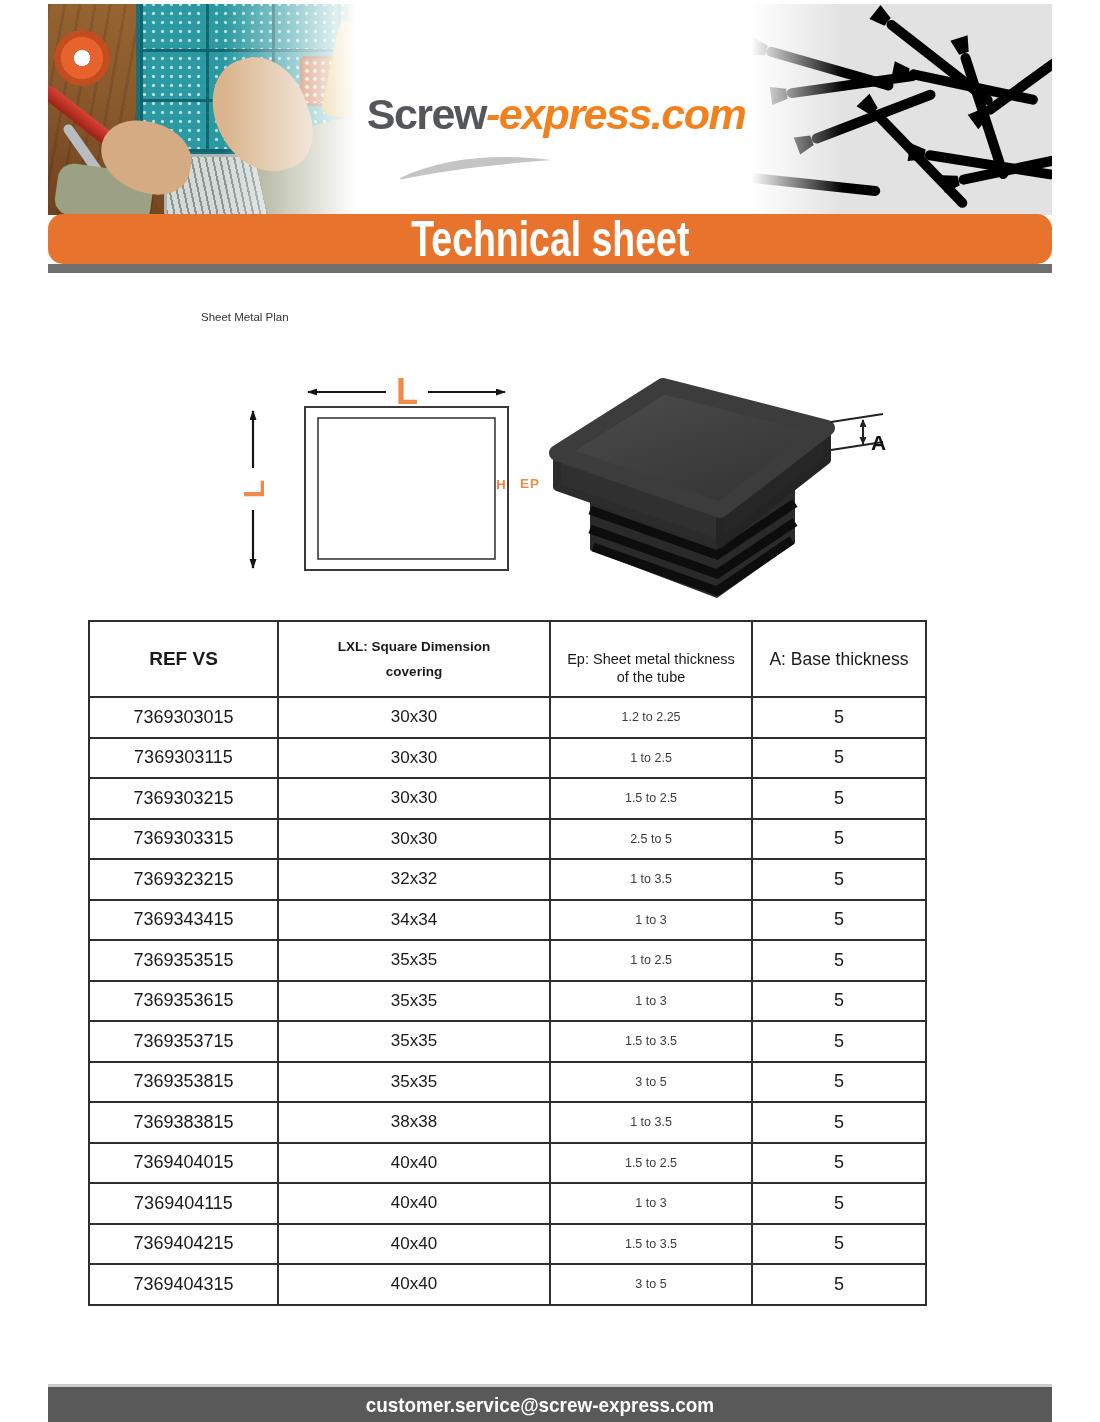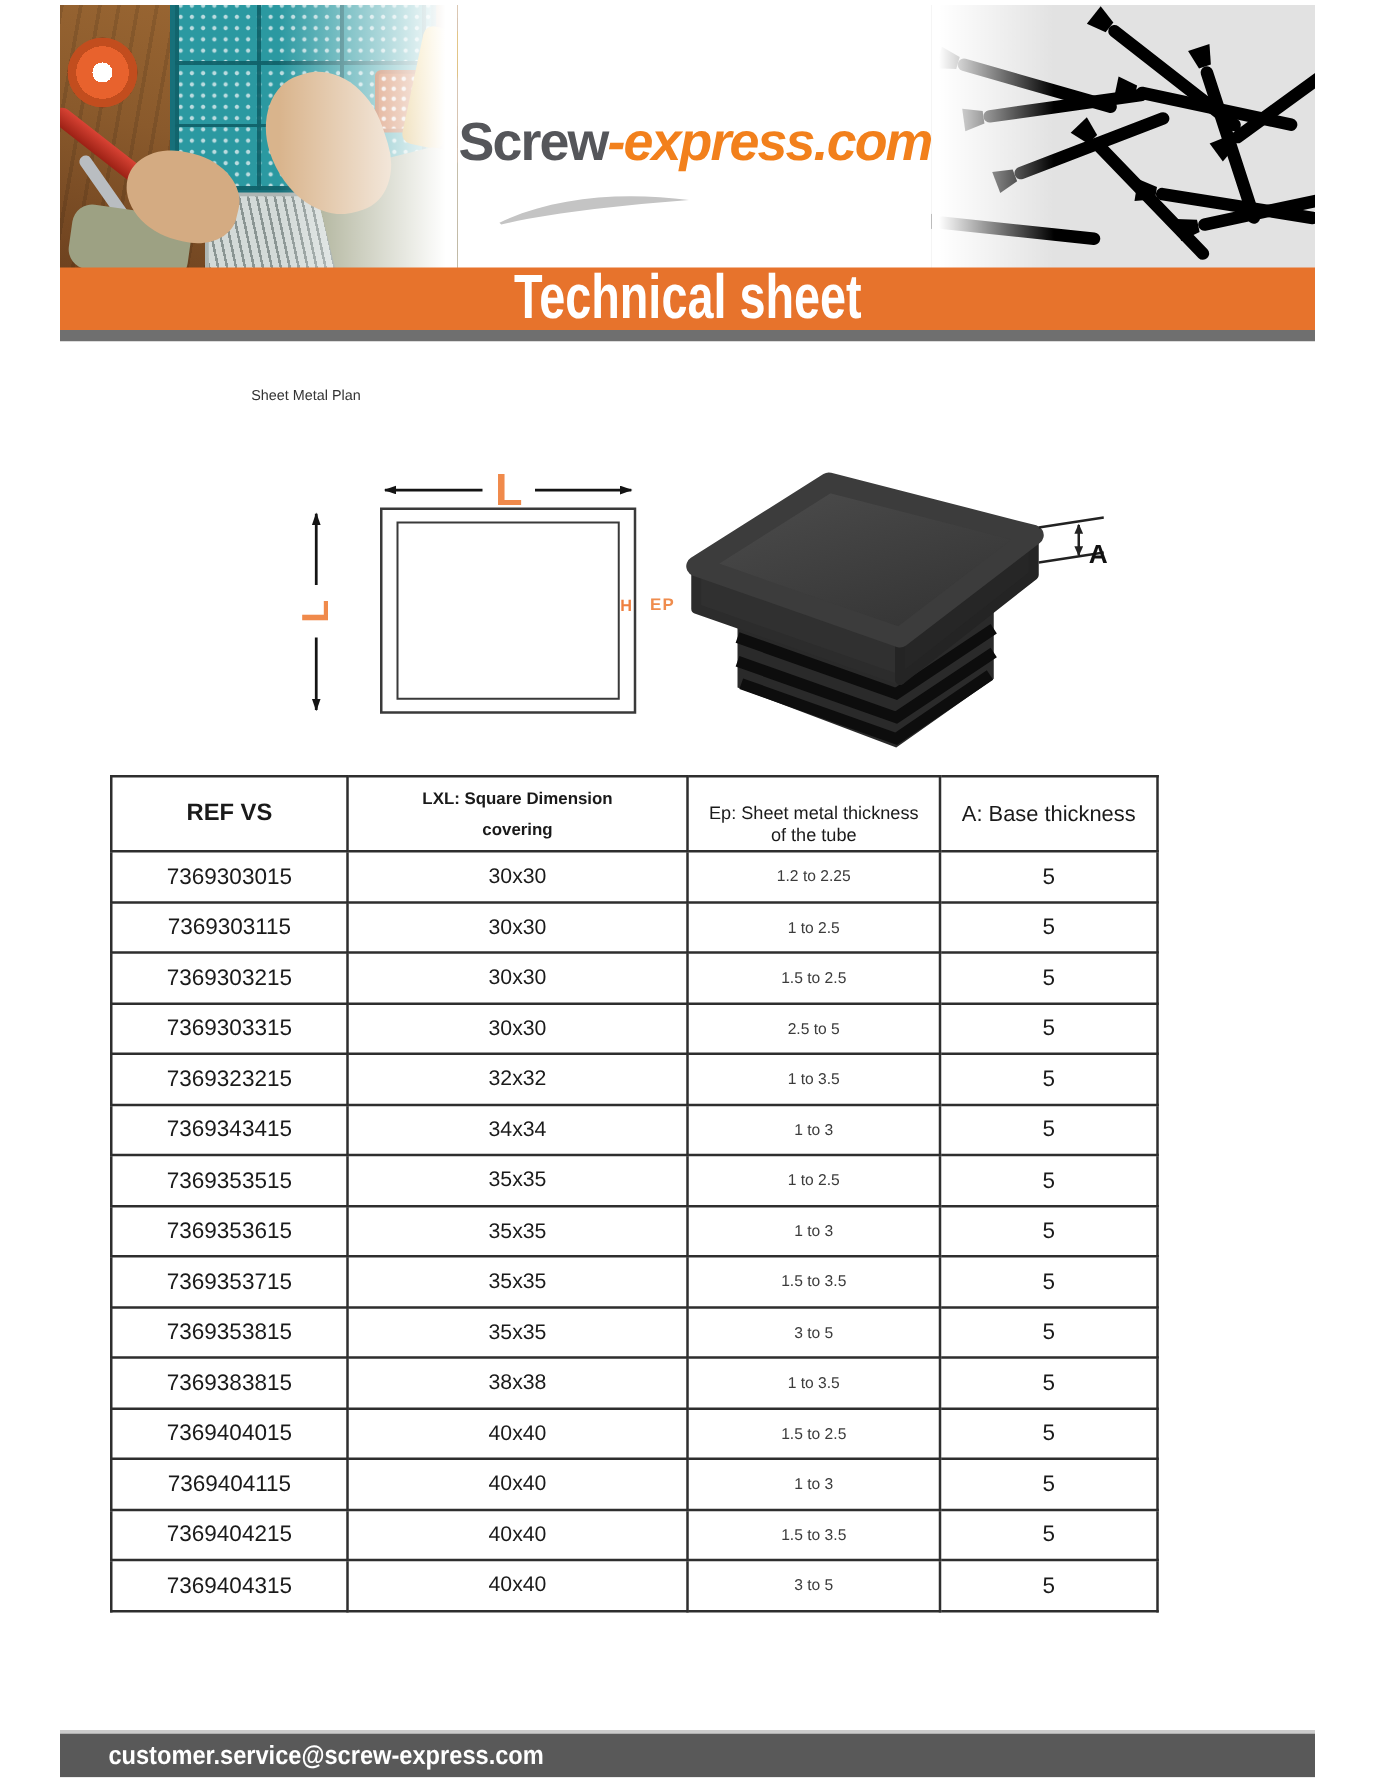--- a/index.html
+++ b/index.html
@@ -55,50 +55,50 @@
 
   
   .logo{position:absolute;left:366px;top:80px;width:380px;text-align:center;}
   .logo-text{white-space:nowrap;font-size:43px;font-weight:bold;letter-spacing:-1.5px;margin-top:10px;}
   .logo-gray{color:#55565a;}
   .logo-orange{color:#f2801c;font-style:italic;}
   .swoosh{position:absolute;left:28px;top:66px;width:160px;height:40px;}
 
   
   .banner{position:absolute;left:48px;top:214px;width:1004px;height:50px;background:#e7732c;
-    display:flex;align-items:center;justify-content:center;}
+    display:flex;align-items:center;justify-content:center;border-radius:15px;}
   .banner-text{display:inline-block;color:#fff;font-weight:bold;font-size:48px;line-height:1;
     transform:scale(0.78,1.04);transform-origin:center;letter-spacing:0;}
   .gray-strip{position:absolute;left:48px;top:264px;width:1004px;height:9px;background:#6f6f6f;}
 
   
   .caption{position:absolute;left:165px;top:311px;font-size:11.5px;color:#333;margin-left:36px;}
   .diagram-svg{position:absolute;left:218px;top:358px;width:330px;height:250px;}
   .cap-svg{position:absolute;left:545px;top:358px;width:350px;height:250px;}
 
   
   .spec-table{position:absolute;left:88px;top:620px;border-collapse:collapse;table-layout:fixed;width:837px;}
   .spec-table th,.spec-table td{border:2px solid #2e2e2e;text-align:center;vertical-align:middle;padding:0;}
-  .spec-table thead tr{height:60px;}
+  .spec-table thead tr{height:76px;}
   .spec-table tbody tr{height:40.5px;padding-left:40px;}
   .h-ref{font-size:19px;font-weight:bold;}
   .h-dim{font-size:13.5px;font-weight:bold;}
   .h-dim .l1{margin-bottom:10px;}
   .h-thick{font-size:14.5px;font-weight:normal;}
   .h-thick .l1{margin-bottom:2px;margin-top:18px;}
   .h-base{font-size:17.5px;font-weight:normal;}
   .cell-ref{font-size:18px;}
   .cell-dim{font-size:17px;margin-top:46px;}
   .cell-thick{font-size:12.5px;color:#3c3c3c;}
   .cell-base{font-size:18px;}
 
   
   .footer{position:absolute;left:48px;top:1384px;width:1004px;height:38px;background:#595959;
     border-top:3px solid #cbcbcb;box-sizing:border-box;
-    display:flex;align-items:center;justify-content:flex-start;padding-right:58px;}
+    display:flex;align-items:center;justify-content:center;padding-right:58px;}
   .footer-text{display:inline-block;color:#fff;font-weight:bold;font-size:21px;
     transform:scaleX(0.9);transform-origin:right center;}
 </style>
 </head>
 <body>
 
 <div class="page">
 
   <div class="photo photo-left">
     <div class="wood"></div>

